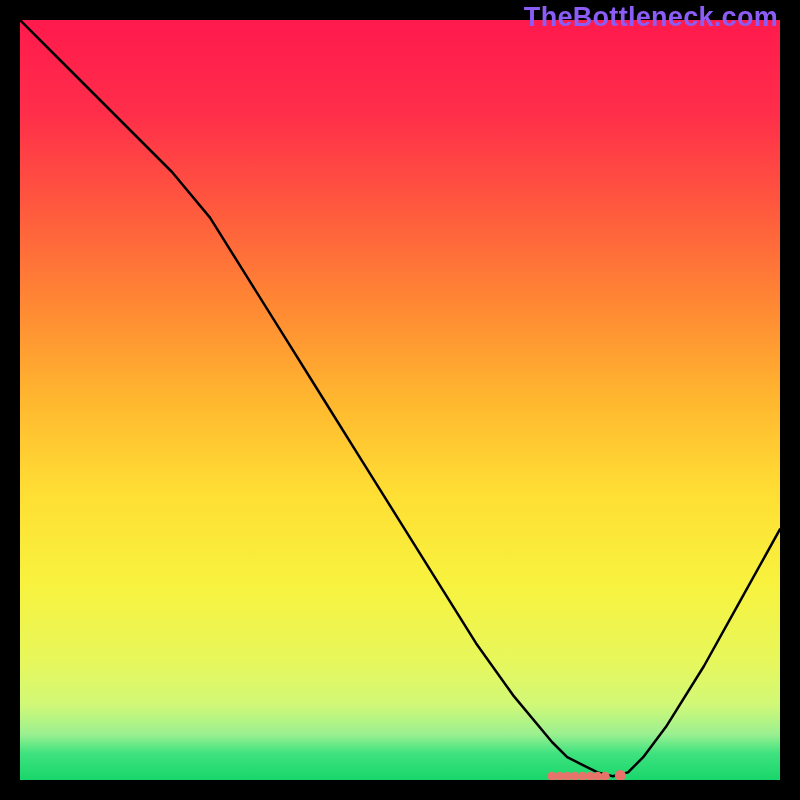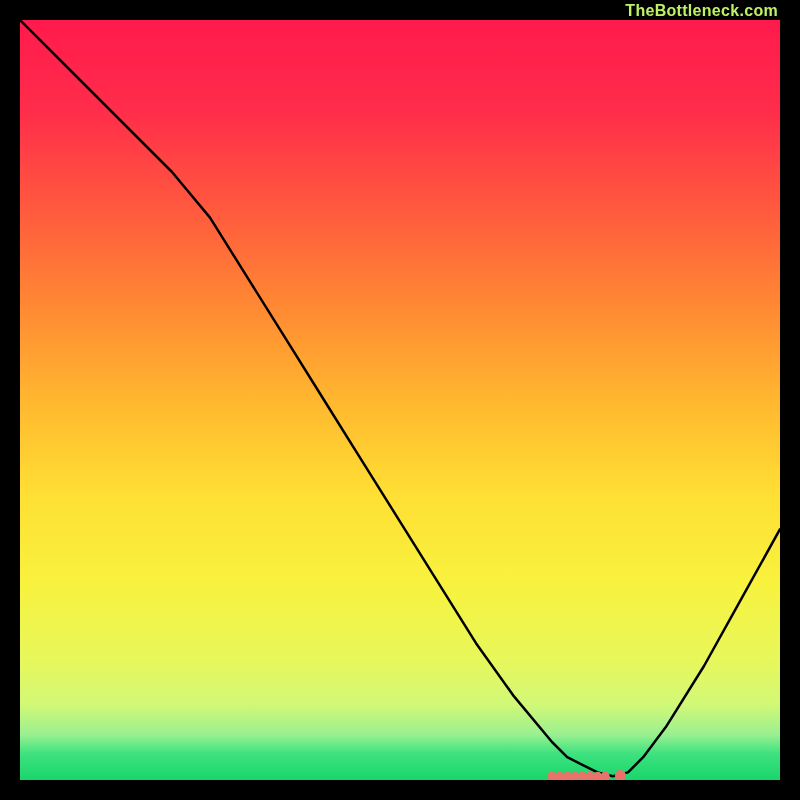--- a/index.html
+++ b/index.html
@@ -32,22 +32,22 @@
     left: 0;
     top: 0;
     width: 760px;
     height: 760px;
     pointer-events: none;
   }
   #watermark {
     position: absolute;
     top: 2px;
     right: 22px;
-    color: #bef264;
-    font-size: 16px;
+    color: #8b5cf6;
+    font-size: 27px;
     font-weight: 600;
     letter-spacing: 0.3px;
     user-select: none;
   }
 </style>
 </head>
 <body>
 
 <div id="plot-wrap">
   <svg id="plot" viewBox="0 0 760 760" preserveAspectRatio="none">

